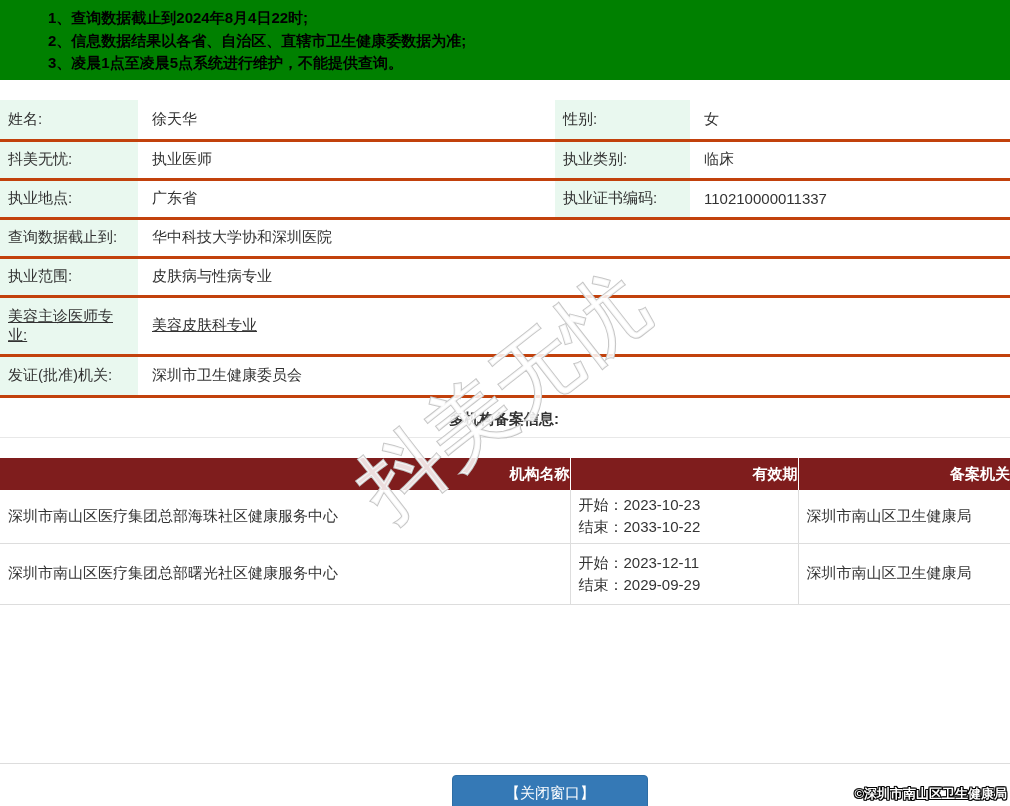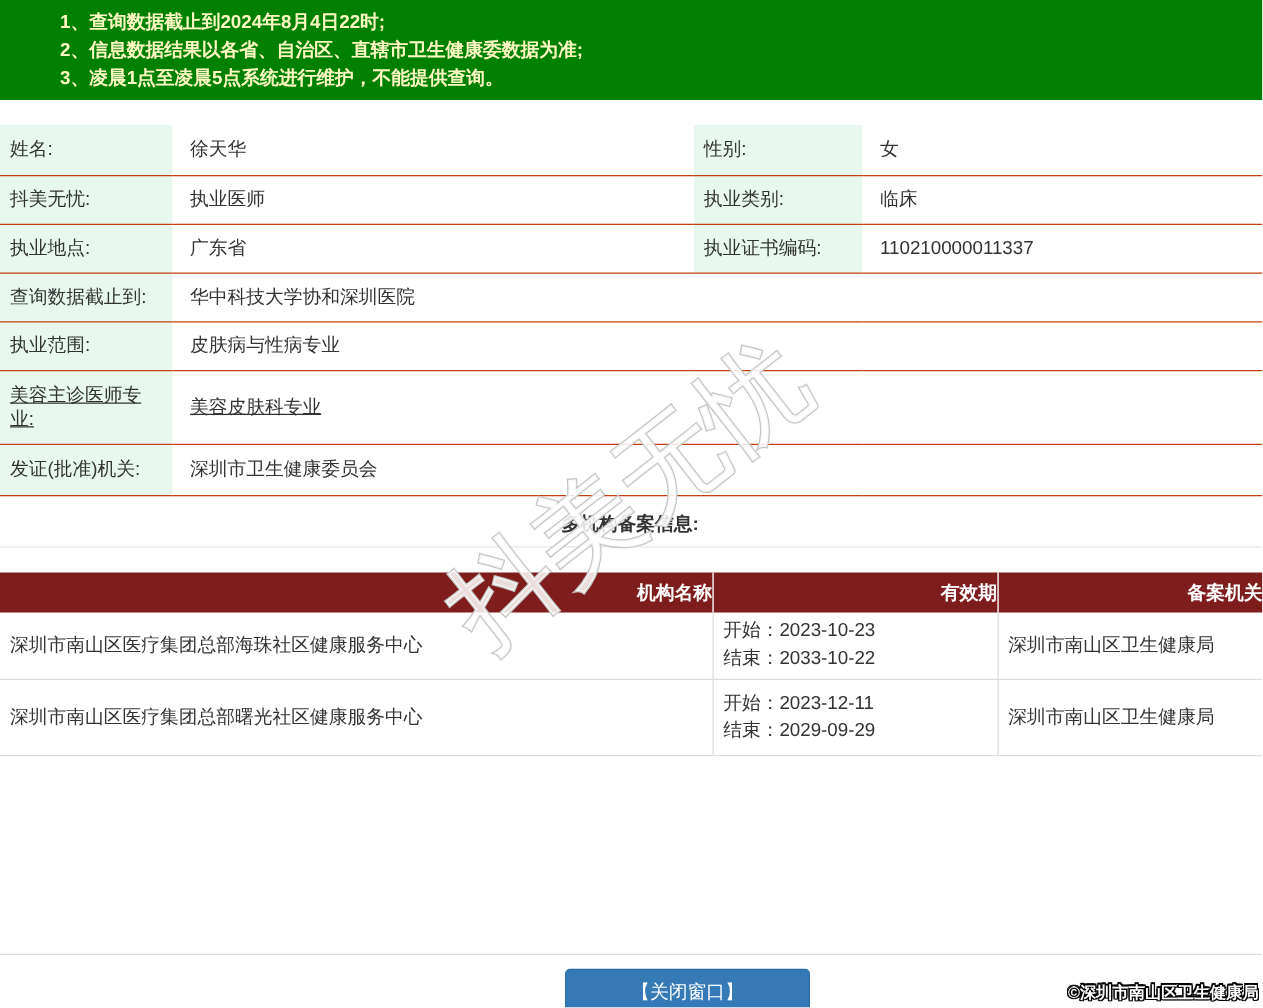--- a/index.html
+++ b/index.html
@@ -6,32 +6,32 @@
   html,body { background:#fff; }
   body { font-family:"Liberation Sans","DejaVu Sans",sans-serif; }
   .page {
     position:relative; width:1010px; height:806px;
     background:#fff; overflow:hidden; margin:0 auto;
   }
 
   
   .notice {
     position:absolute; left:0; top:0; width:1010px; height:80px;
-    background:#008000; color:#fef9c3; font-weight:bold; font-size:15px;
+    background:#008000; color:#000000; font-weight:bold; font-size:15px;
     padding:7px 10px 0 48px; line-height:22.5px;
   }
   .notice .line { white-space:nowrap; }
 
   
   .info-table {
     position:absolute; left:0; top:100px; width:1010px;
     border-collapse:collapse; table-layout:fixed;
     font-size:15px; color:#333;
   }
-  .info-table td { border-bottom:1px solid #c2410c; vertical-align:middle; }
+  .info-table td { border-bottom:3px solid #c2410c; vertical-align:middle; }
   .info-table td.lbl {
     background:#e9f8ef; padding-left:8px; white-space:pre-line;
   }
   .info-table td.val1 { padding-left:14px; }
   .info-table td.val2 { padding-left:14px; }
   tr.r1 { height:40px; } tr.r { height:39px; } tr.r6 { height:59px;text-decoration:underline; } tr.r7 { height:41px; }
 
   
   .section-title {
     position:absolute; left:0; top:410px; width:1008px;

